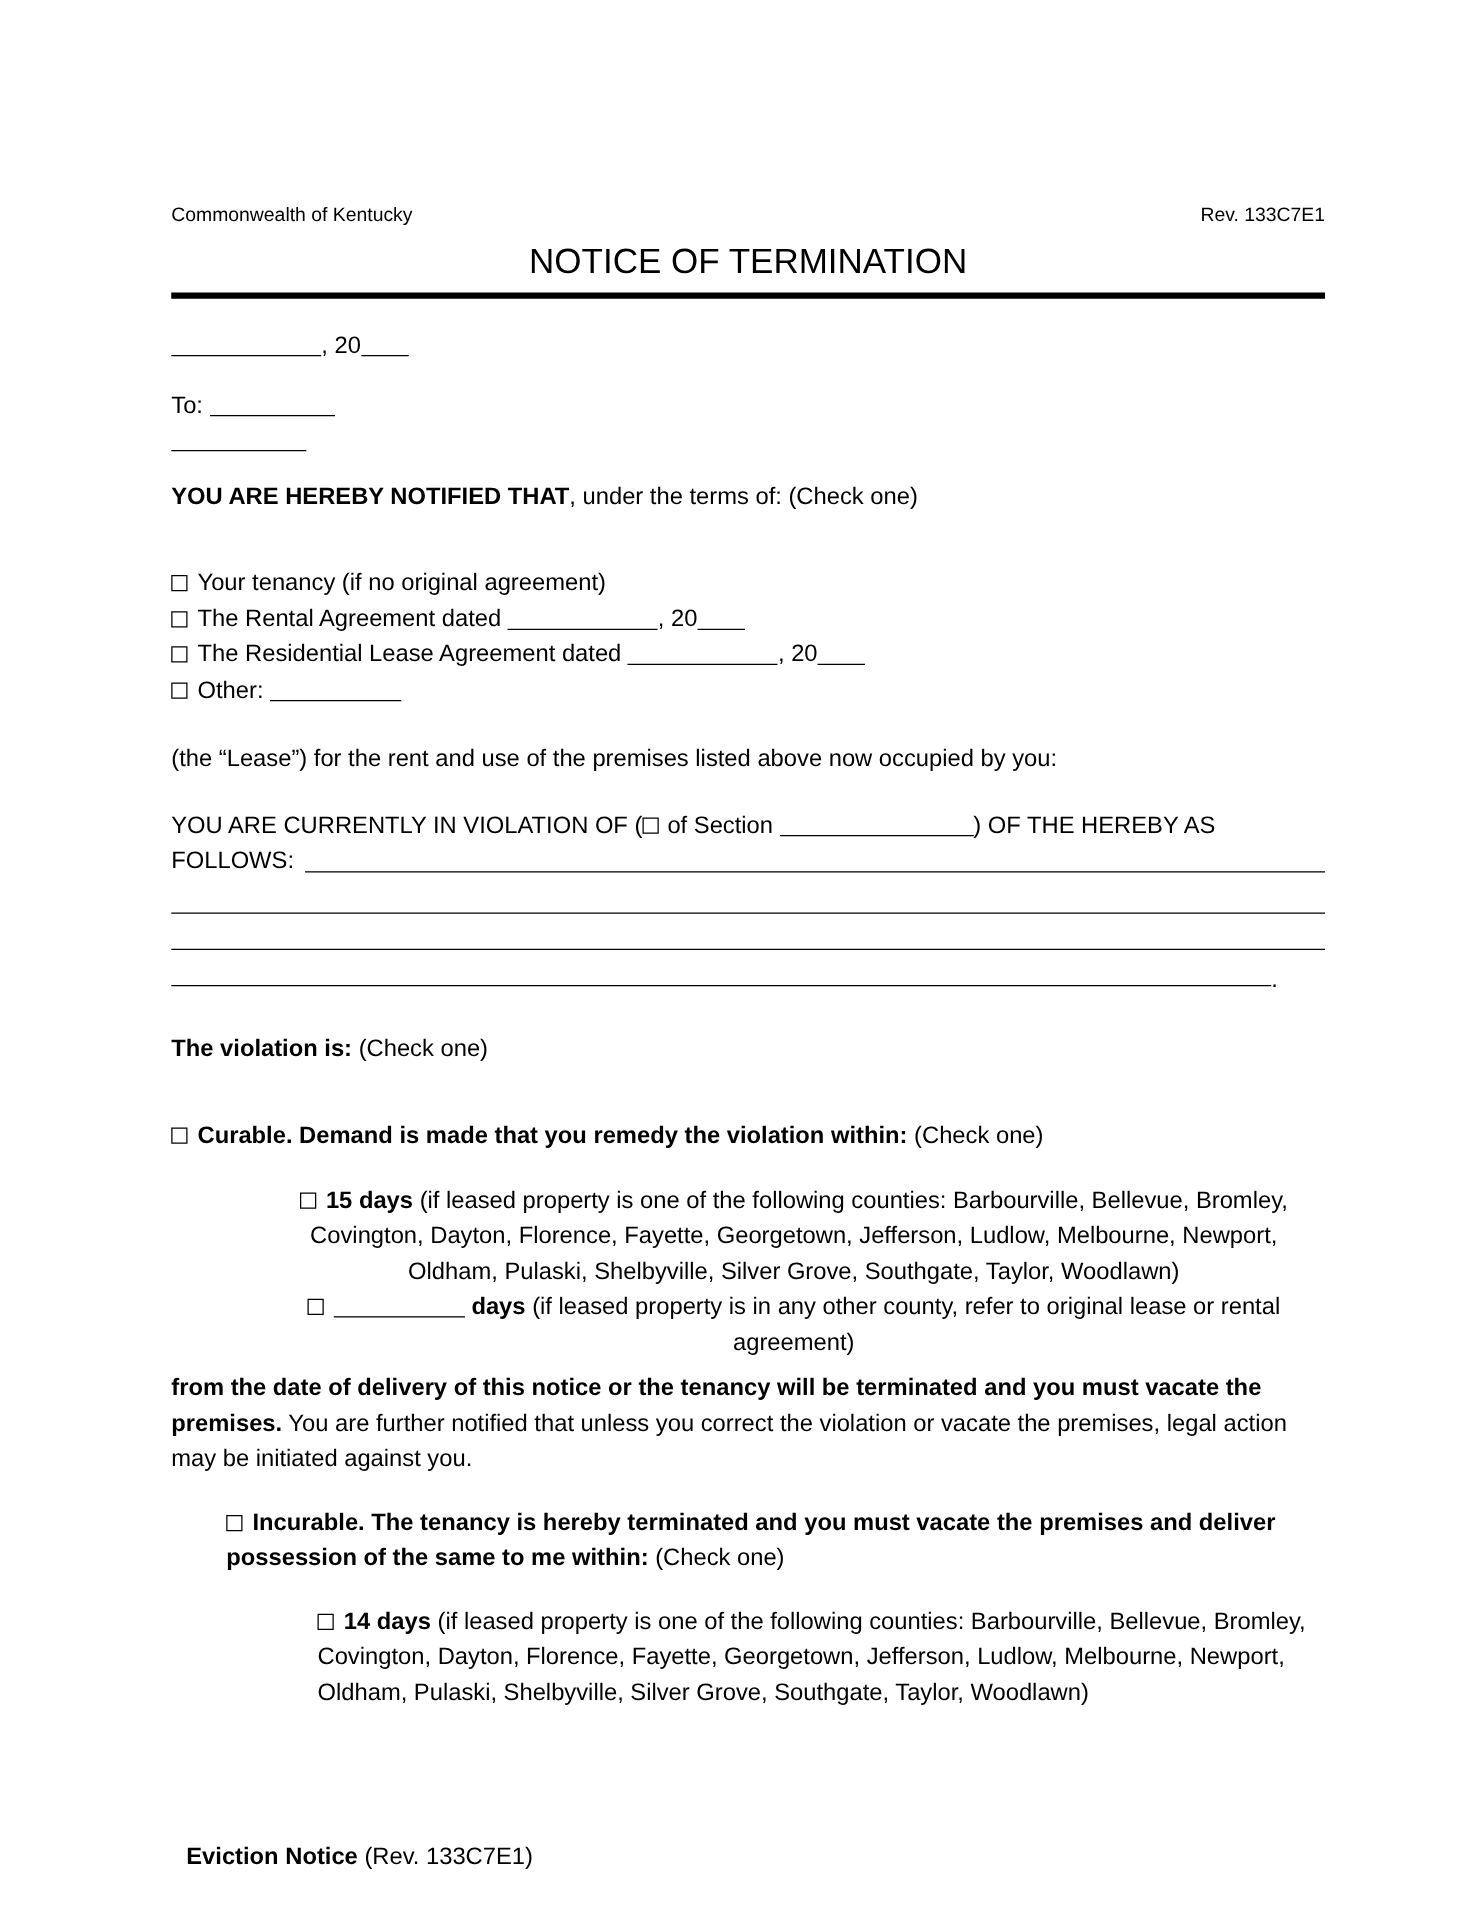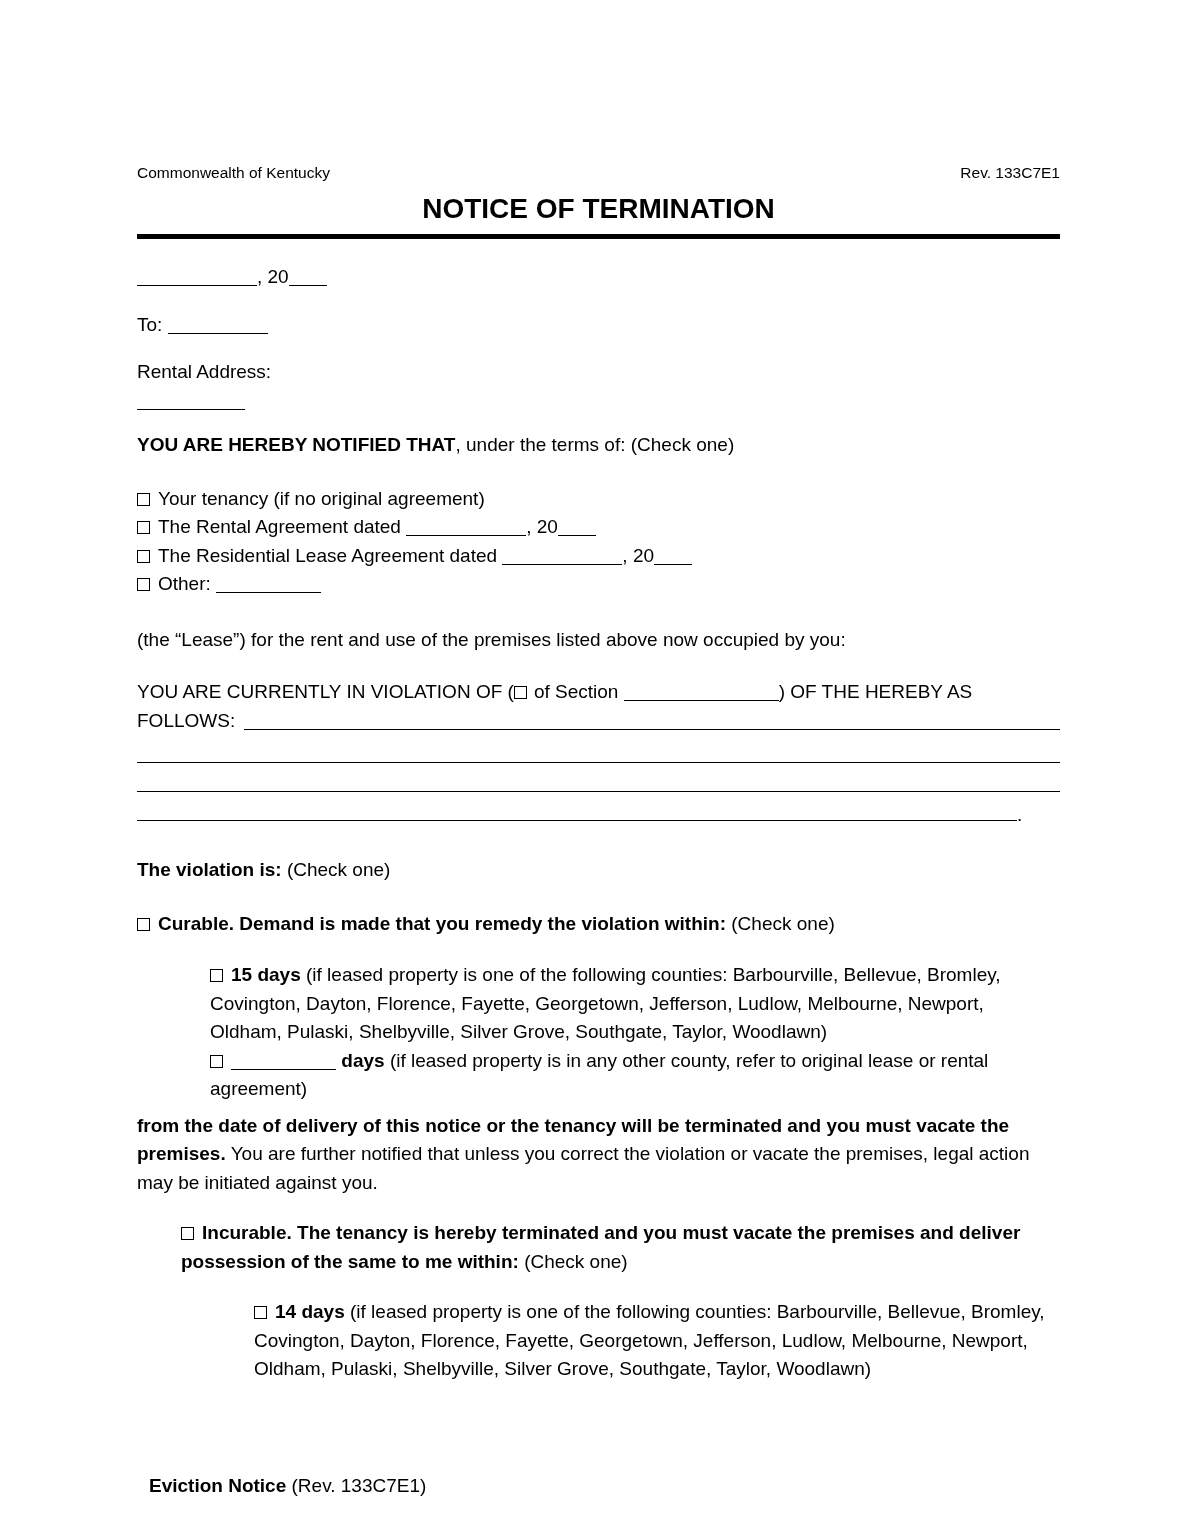--- a/index.html
+++ b/index.html
@@ -3,38 +3,38 @@
 <meta charset="utf-8">
 <style>
   html,body{margin:0;padding:0;background:#ffffff;}
   .page{
     width:1187px;height:1536px;position:relative;background:#ffffff;
     font-family:"Liberation Sans","DejaVu Sans",sans-serif;
     font-size:19px;line-height:28.5px;color:#000;overflow:hidden;
   }
   .content{padding:163px 127px 0 137px;}
   .hdr{display:flex;justify-content:space-between;font-size:15.5px;line-height:20px;}
-  .title{text-align:center;font-weight:bold;font-size:28px;line-height:34px;margin-top:9px;}
+  .title{text-align:center;font-weight:normal;font-size:28px;line-height:34px;margin-top:9px;}
   .rule{height:5px;background:#000;margin-top:8px;}
   b{font-weight:bold;}
   .line{min-height:28.5px;}
   .cb{display:inline-block;width:13px;height:13px;border:1.6px solid #000;
       vertical-align:-1px;margin-right:8px;box-sizing:border-box;background:#fff;}
   .cb.tight{margin-right:7px;}
   .bk{display:inline-block;border-bottom:1.9px solid #000;height:4px;vertical-align:-3px;}
   .w38{width:38px}.w100{width:100px}.w105{width:105px}.w108{width:108px}
   .w120{width:120px}.w155{width:155px}
   .mt-date{margin-top:24px;}
   .mt-19{margin-top:19px;}
   .mt-16{margin-top:16px;}
-  .mt-25{margin-top:25px;}
+  .mt-25{margin-top:41px;}
   .mt-27{margin-top:27px;}
   .mt-24{margin-top:24px;}
   .mt-17{margin-top:27px;}
-  .mt-23{margin-top:23px;}
+  .mt-23{margin-top:23px;text-align:center;}
   .mt-8{margin-top:8px;}
   .mt-22{margin-top:22px;margin-left:44px;}
   .indent{padding-left:73px;max-width:850px;}
   .frow{display:flex;align-items:flex-start;}
   .frow .lbl{white-space:nowrap;}
   .fill{flex:1;border-bottom:1.9px solid #000;height:22px;margin-left:9px;}
   .uline{border-bottom:1.9px solid #000;height:26.5px;margin-bottom:1.5px;}
   .uline-part{display:inline-block;border-bottom:1.9px solid #000;height:26.5px;}
   .footer{position:absolute;left:149px;top:1474px;line-height:24px;}
 </style>
@@ -48,21 +48,20 @@
       <span>Commonwealth of Kentucky</span>
       <span>Rev. 133C7E1</span>
     </div>
     <div class="title">NOTICE OF TERMINATION</div>
     <div class="rule"></div>
 
     <div class="line mt-date"><span class="bk w120"></span><span>, 20</span><span class="bk w38"></span></div>
 
     <div class="line mt-19"><span>To:</span> <span class="bk w100"></span></div>
 
-    <div class="line mt-19"><span>Rental Address:</span></div>
     <div class="line"><span class="bk w108"></span></div>
 
     <div class="line mt-16"><b>YOU ARE HEREBY NOTIFIED THAT</b><span>, under the terms of: (Check one)</span></div>
 
     <div class="mt-25">
       <div class="line"><span class="cb"></span><span>Your tenancy (if no original agreement)</span></div>
       <div class="line"><span class="cb"></span><span>The Rental Agreement dated</span> <span class="bk w120"></span><span>, 20</span><span class="bk w38"></span></div>
       <div class="line"><span class="cb"></span><span>The Residential Lease Agreement dated</span> <span class="bk w120"></span><span>, 20</span><span class="bk w38"></span></div>
       <div class="line"><span class="cb"></span><span>Other:</span> <span class="bk w105"></span></div>
     </div>

